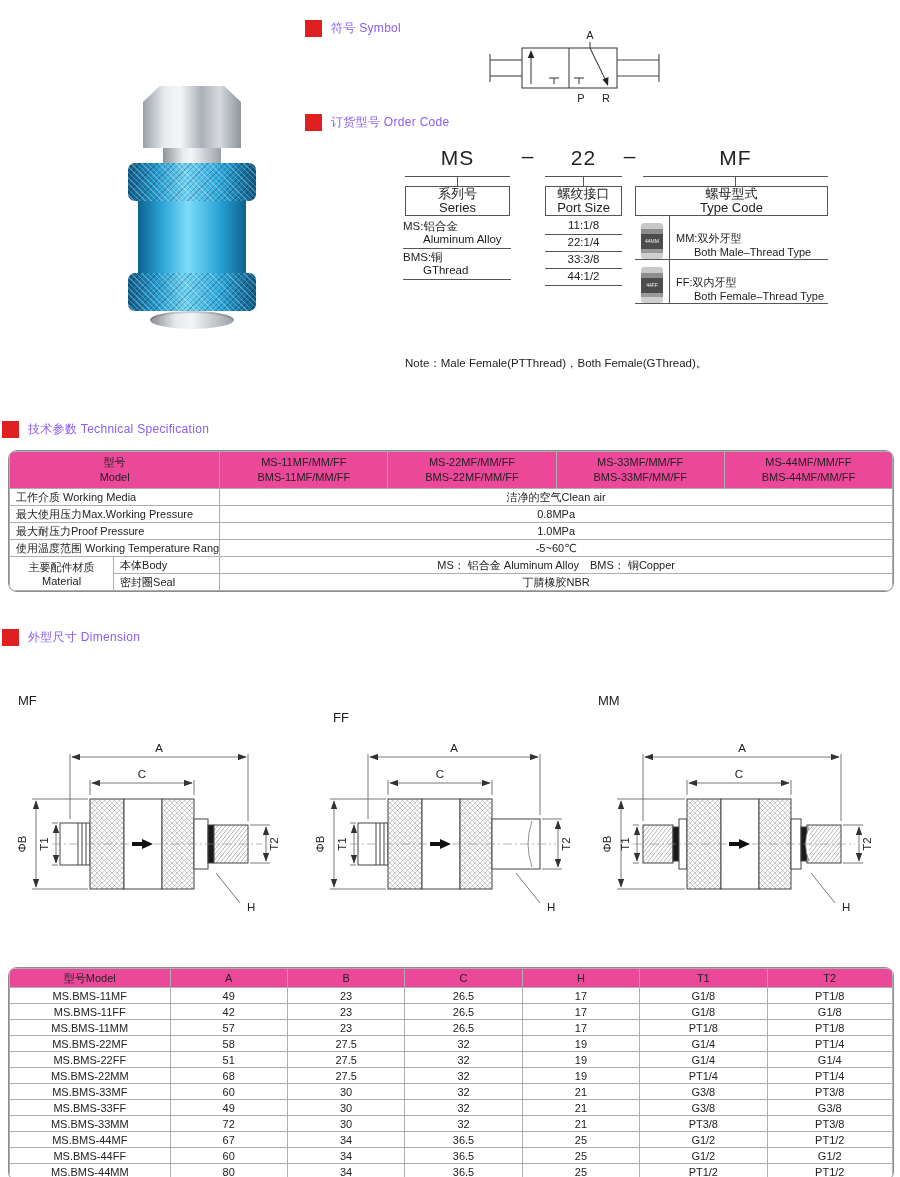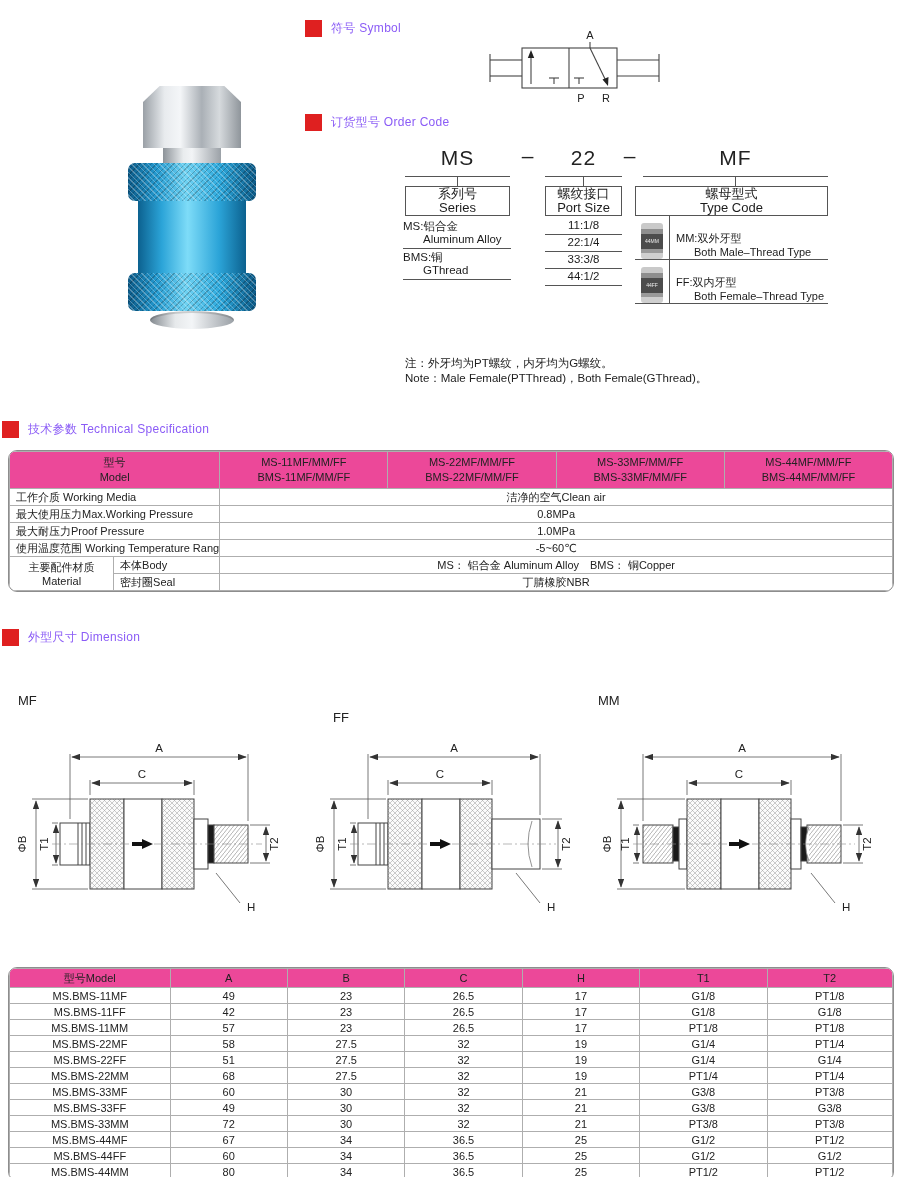--- a/index.html
+++ b/index.html
@@ -198,21 +198,20 @@
         </div>
       <div class="type-divider"></div>
       <div class="type-text">
         <div>FF:双内牙型</div>
         <div class="en">Both Female–Thread Type</div>
       </div>
     </div>
   </div>
 
   <div class="abs note" style="left:405px;top:356px;">
-    <div>注：外牙均为PT螺纹，内牙均为G螺纹。</div>
     <div>Note：Male Female(PTThread)，Both Female(GThread)。</div>
   </div>
 
   <div class="abs sec-head" style="left:2px;top:421px;">
     <div class="red-sq"></div>
     <div class="sec-title"><span>技术参数</span> <span>Technical Specification</span></div>
   </div>
 
   <div class="abs tbl-wrap" style="left:8px;top:450px;width:884px;">
     <table class="tech-table">

